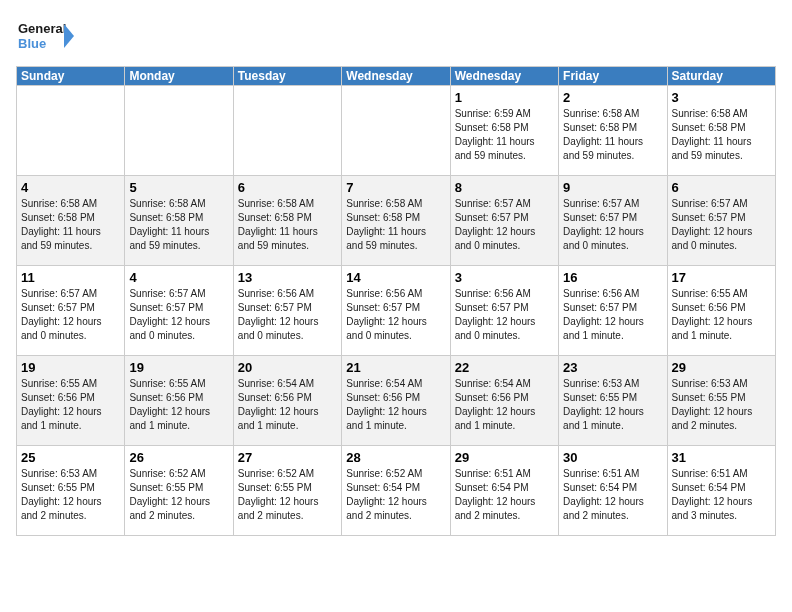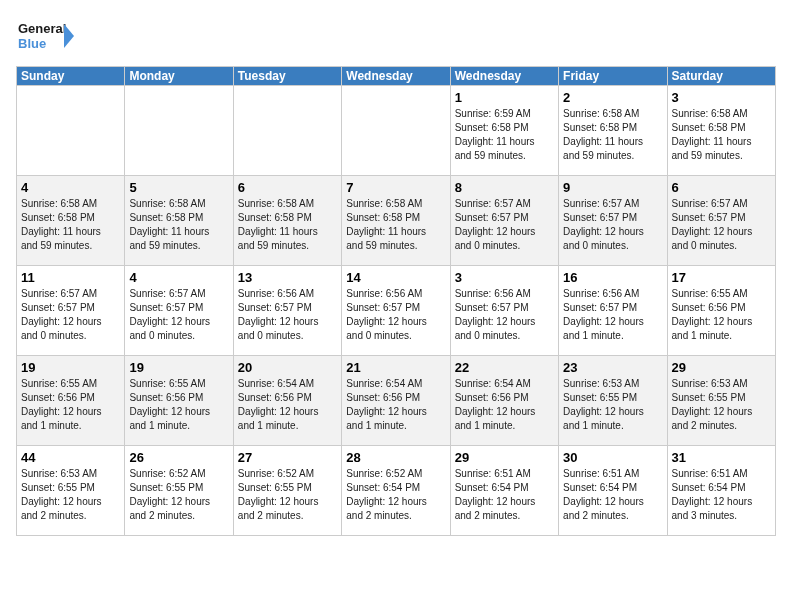--- a/index.html
+++ b/index.html
@@ -277,21 +277,21 @@
         <td>
           <span class="day-number">29</span>
           <div class="day-info" style="white-space: pre-line;">Sunrise: 6:53 AM
 Sunset: 6:55 PM
 Daylight: 12 hours
 and 2 minutes.</div>
         </td>
       </tr>
       <tr>
         <td>
-          <span class="day-number">44</span>
+          <span class="day-number">25</span>
           <div class="day-info" style="white-space: pre-line;">Sunrise: 6:53 AM
 Sunset: 6:55 PM
 Daylight: 12 hours
 and 2 minutes.</div>
         </td>
         <td>
           <span class="day-number">26</span>
           <div class="day-info" style="white-space: pre-line;">Sunrise: 6:52 AM
 Sunset: 6:55 PM
 Daylight: 12 hours

